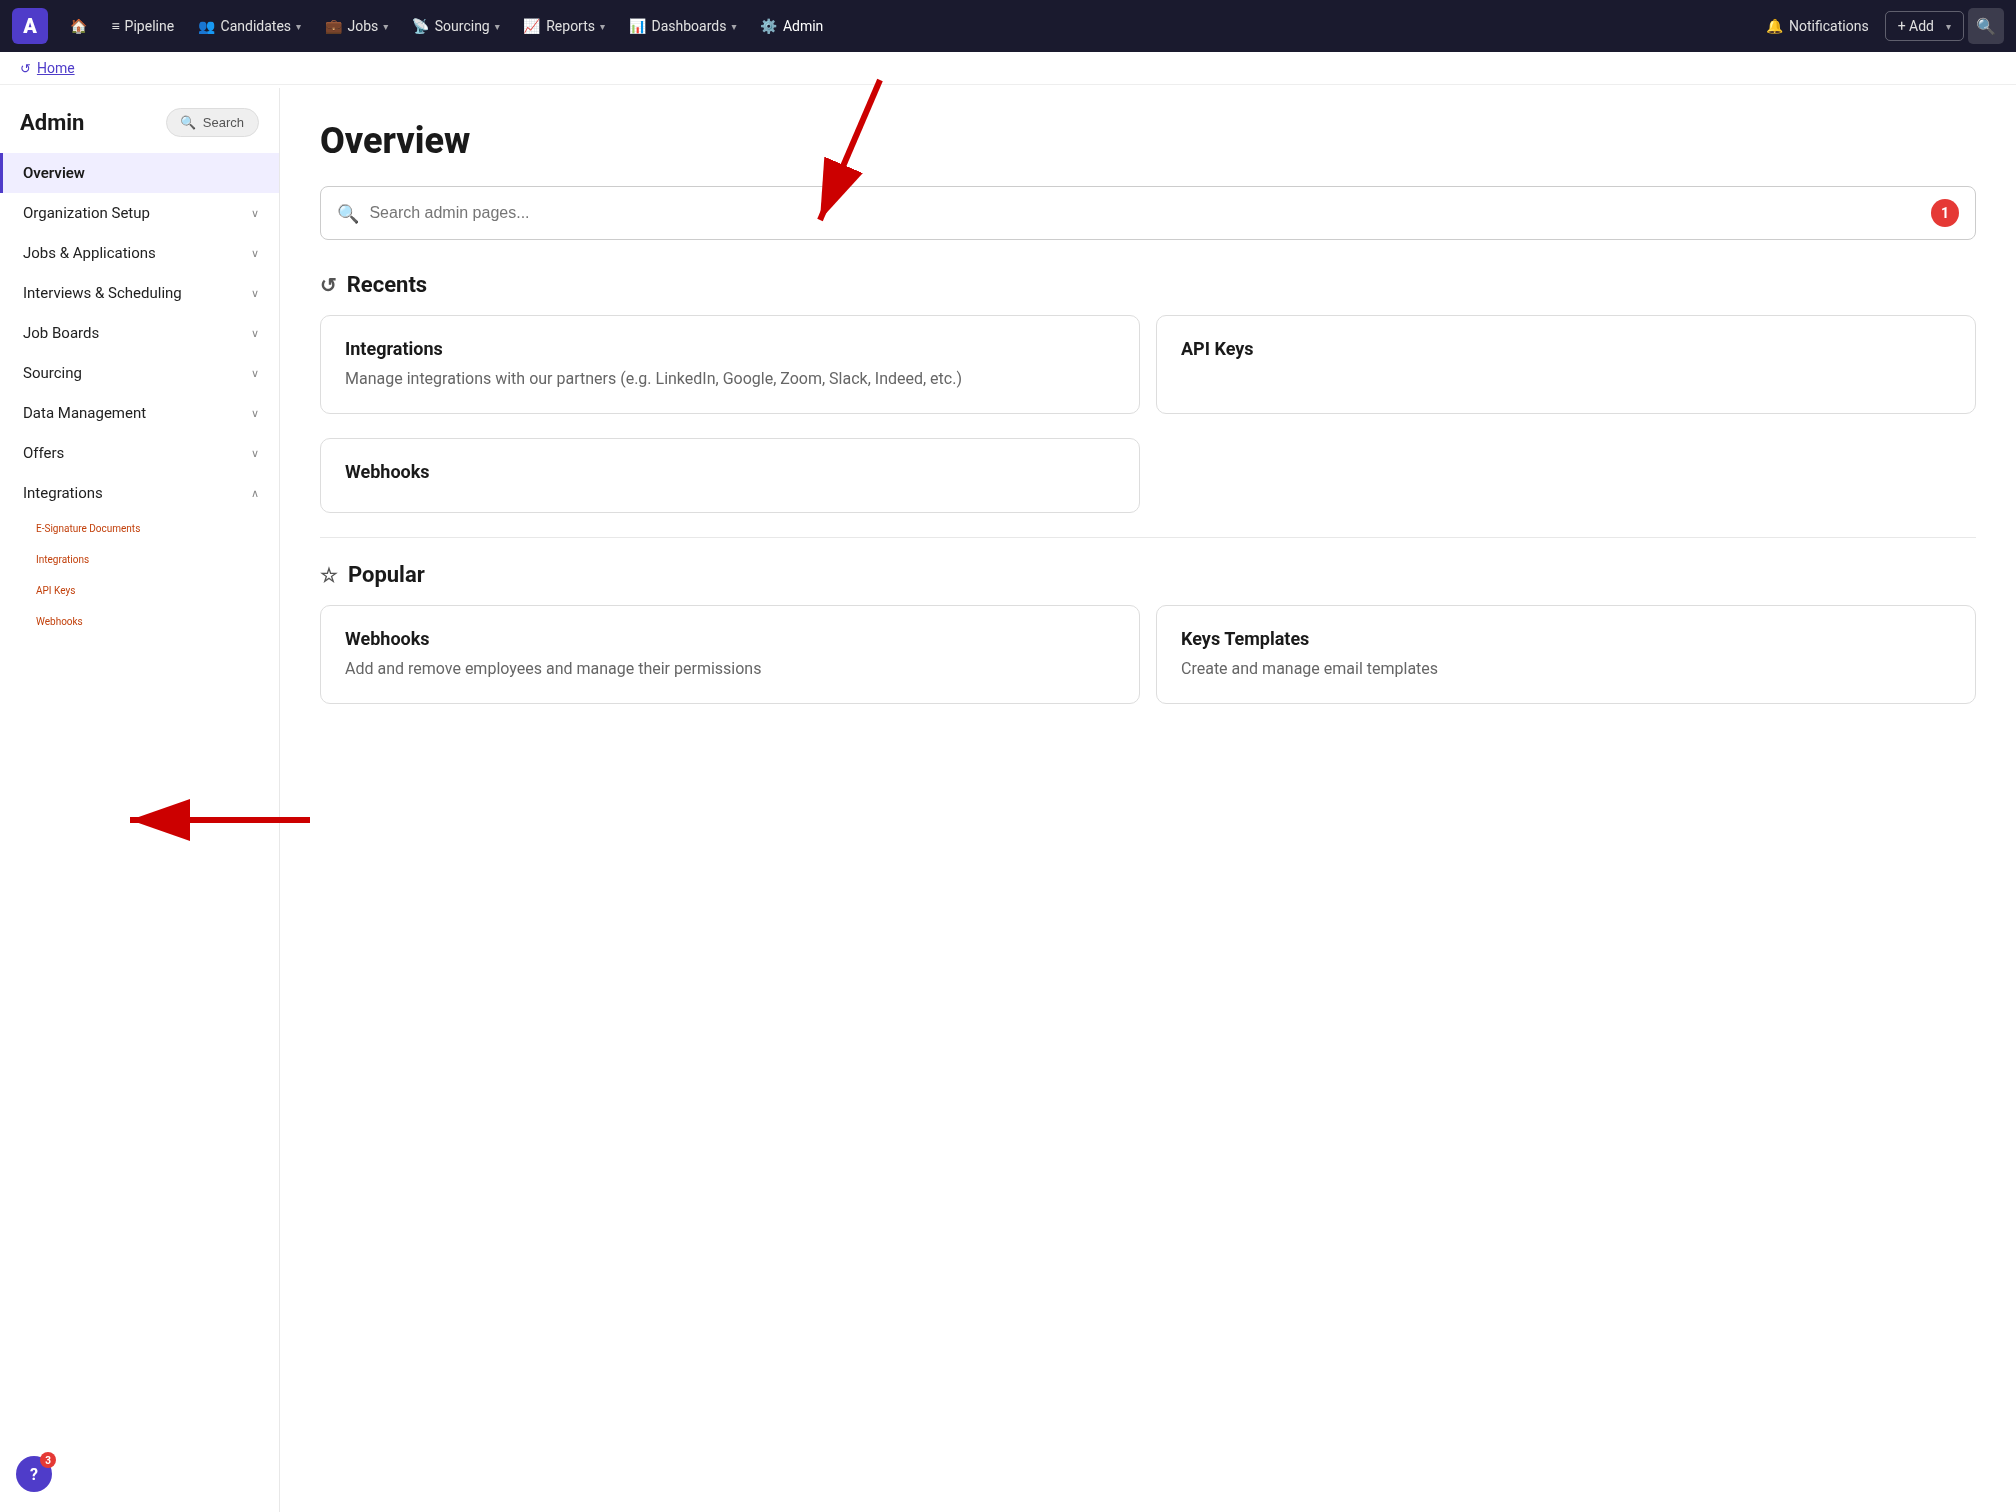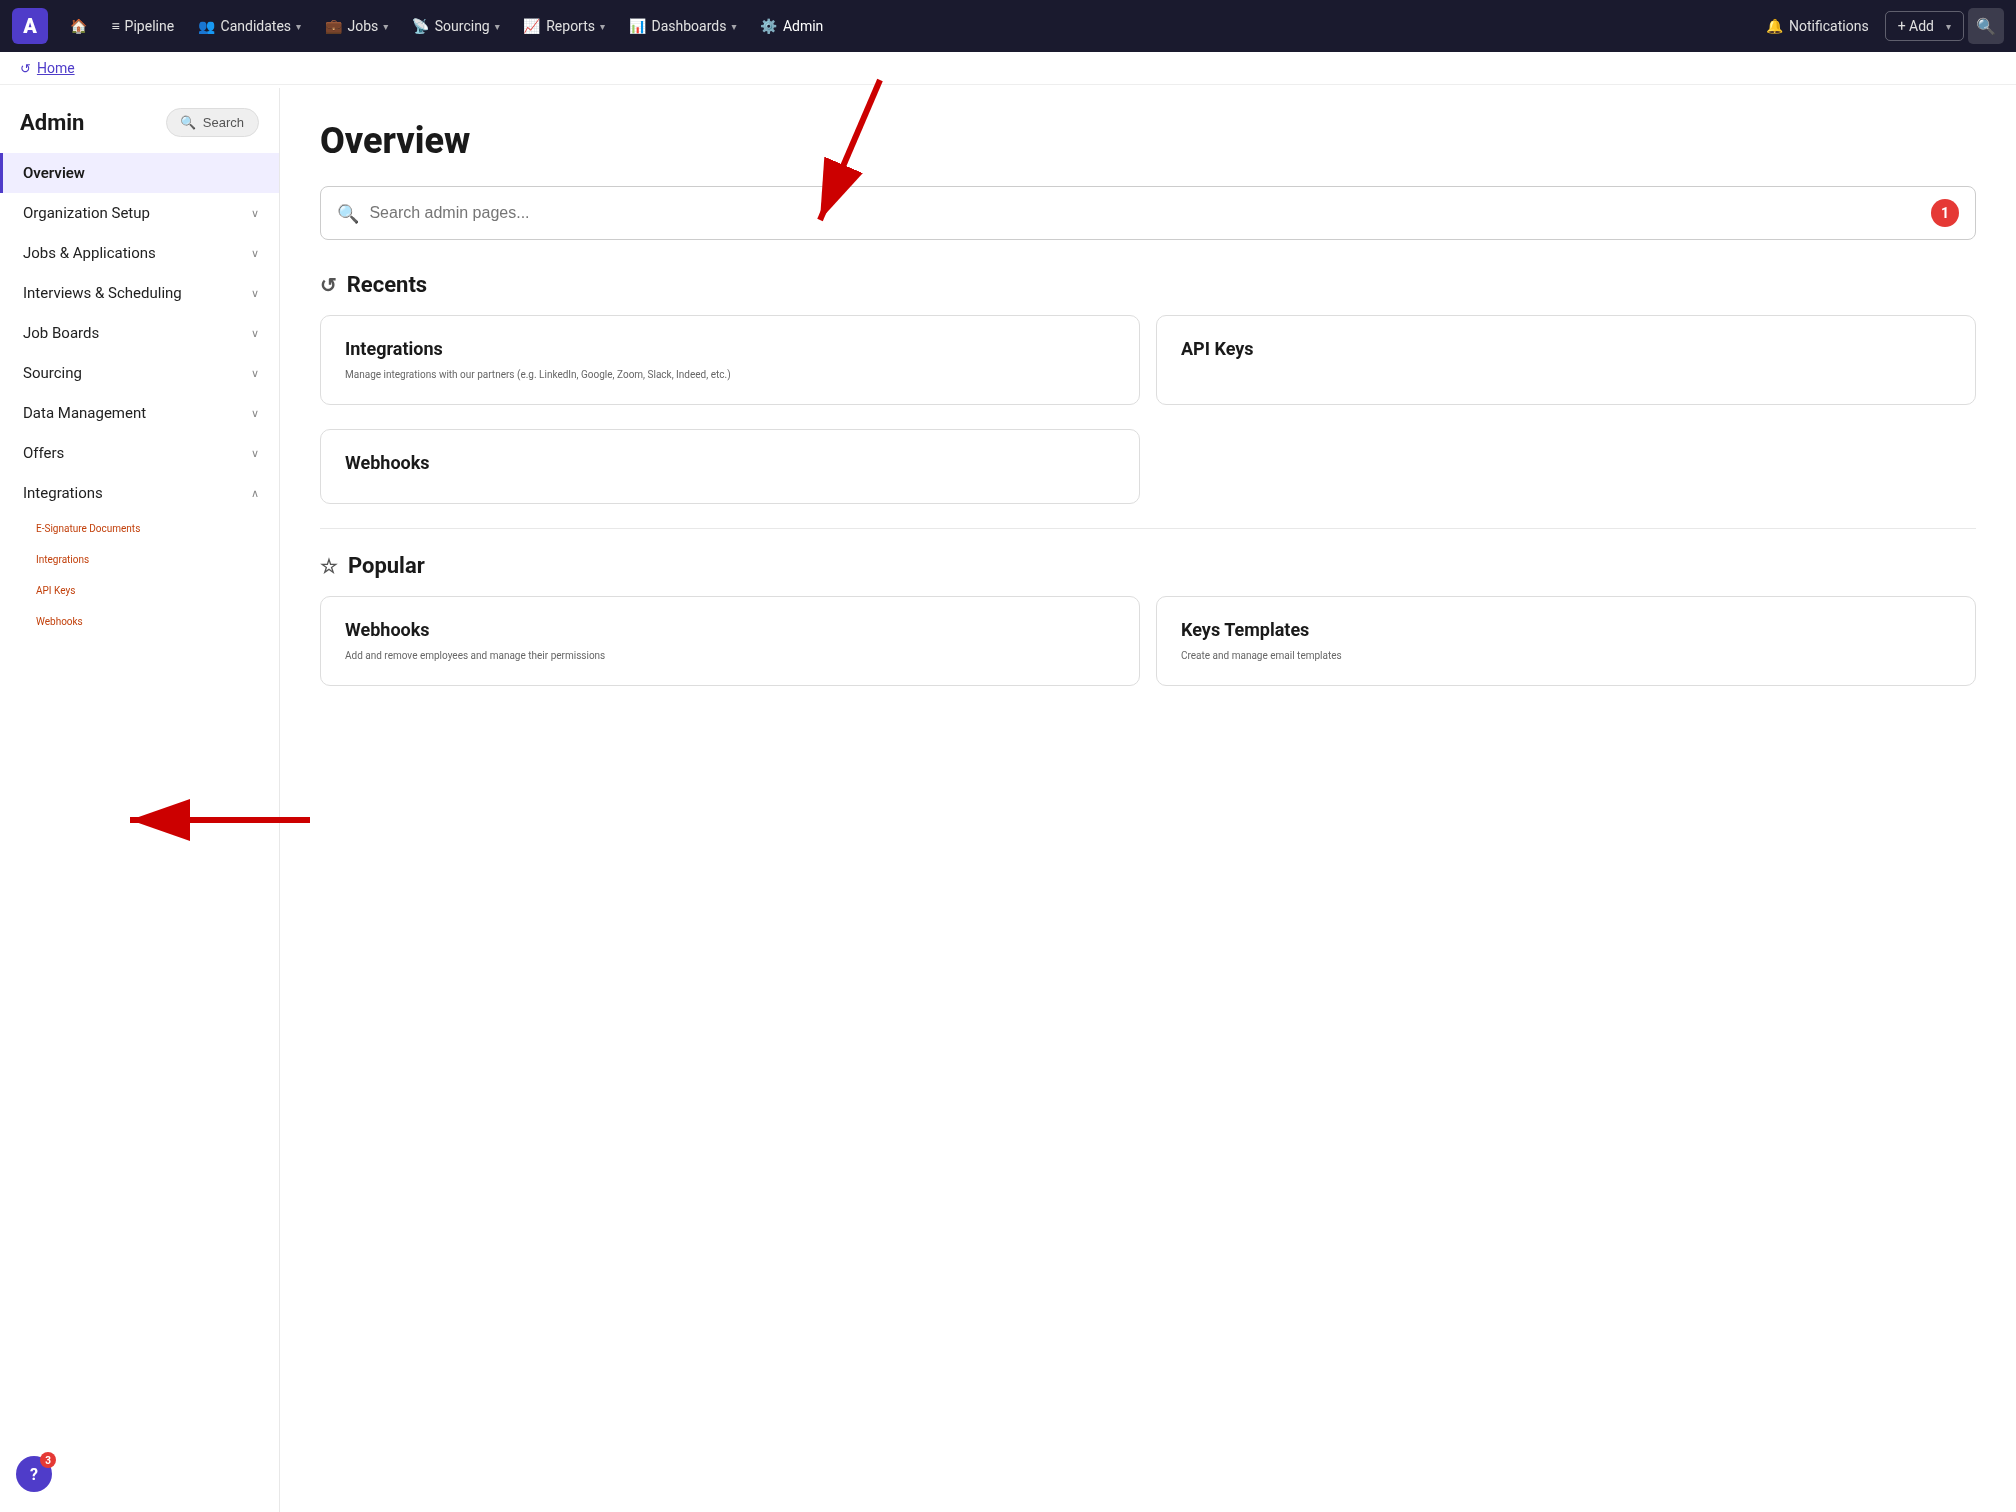--- a/index.html
+++ b/index.html
@@ -132,21 +132,21 @@
     .cards-grid {
       display: grid; grid-template-columns: 1fr 1fr;
       gap: 16px; margin-bottom: 24px;
     }
     .card {
       border: 1px solid #ddd; border-radius: 10px;
       padding: 22px 24px; cursor: pointer;
       background: #fff;
     }
     .card-title { font-size: 18px; font-weight: 700; margin-bottom: 8px; }
-    .card-desc { font-size: 10px; color: #666; line-height: 1.5; }
+    .card-desc { font-size: 16px; color: #666; line-height: 1.5; }
 
     .divider { border: none; border-top: 1px solid #e8e8e8; margin: 24px 0; }
 
     .callout-badge {
       width: 28px; height: 28px; background: #e53935; border-radius: 50%;
       display: flex; align-items: center; justify-content: center;
       color: #fff; font-weight: 700; font-size: 14px;
       flex-shrink: 0;
     }
 

